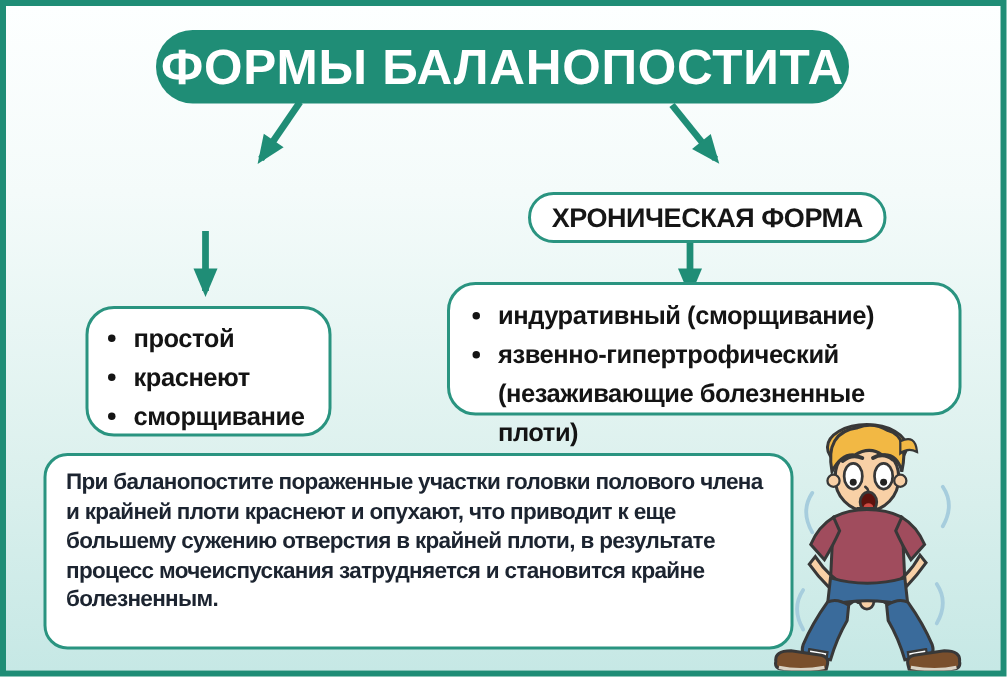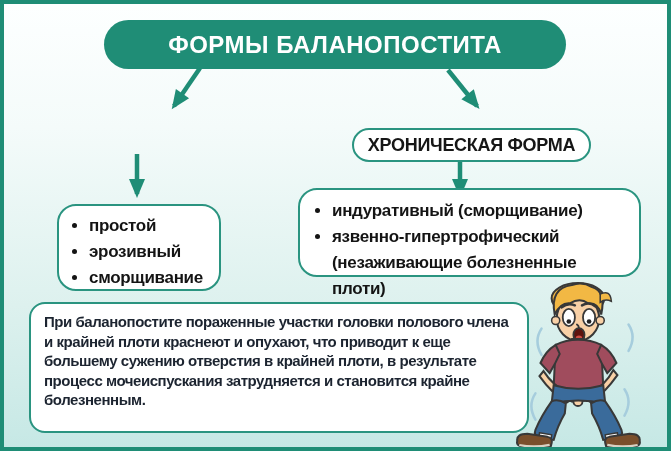--- a/index.html
+++ b/index.html
@@ -18,21 +18,21 @@
   }
   svg.arrows {
     position: absolute; left: 0; top: 0; width: 663px; height: 443px;
     z-index: 1; pointer-events: none;
   }
   .title-box {
     position: absolute; left: 100px; top: 16px; width: 462px; height: 49px;
     background: var(--teal, #1f8d76);
     border-radius: 26px;
     color: #ffffff;
-    font-size: 24px;
+    font-size: 33px;
     letter-spacing: 0.5px;
     display: flex; align-items: center; justify-content: center;
     z-index: 2;
   }
   .pill {
     position: absolute; height: 34px;
     background: #ffffff;
     border: 2px solid var(--box-border, #2a9480);
     border-radius: 18px;
     color: #161616;
@@ -98,21 +98,21 @@
     <span>ФОРМЫ БАЛАНОПОСТИТА</span>
   </div>
 
   <div class="pill pill-chronic">
     <span>ХРОНИЧЕСКАЯ ФОРМА</span>
   </div>
 
   <div class="list-box list-acute">
     <ul>
       <li>простой</li>
-      <li>эрозивный</li>
+      <li>краснеют</li>
       <li>сморщивание</li>
     </ul>
   </div>
 
   <div class="list-box list-chronic">
     <ul>
       <li>индуративный (сморщивание)</li>
       <li>язвенно-гипертрофический (незаживающие болезненные плоти)</li>
     </ul>
   </div>

